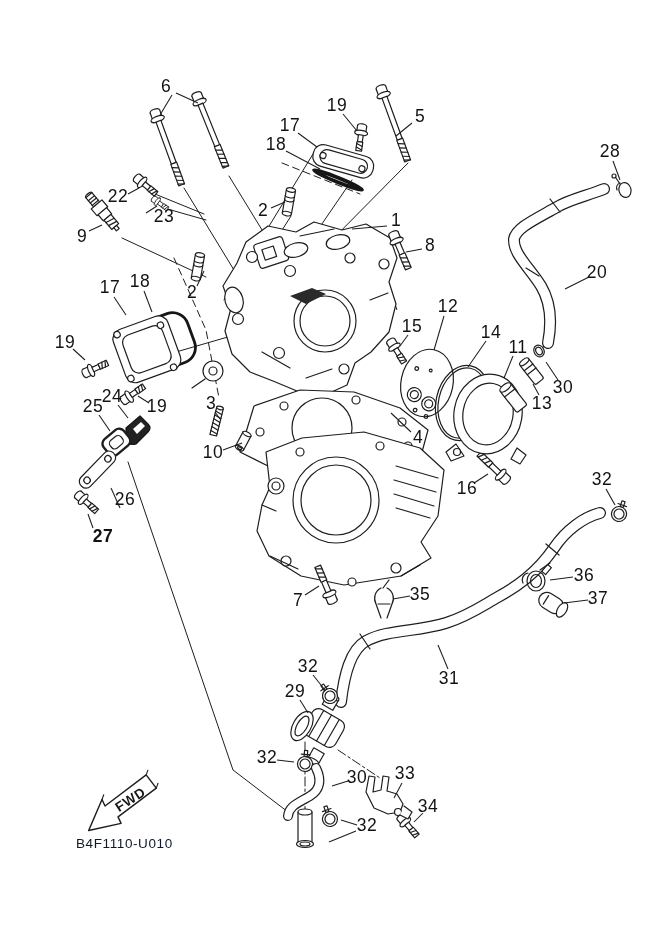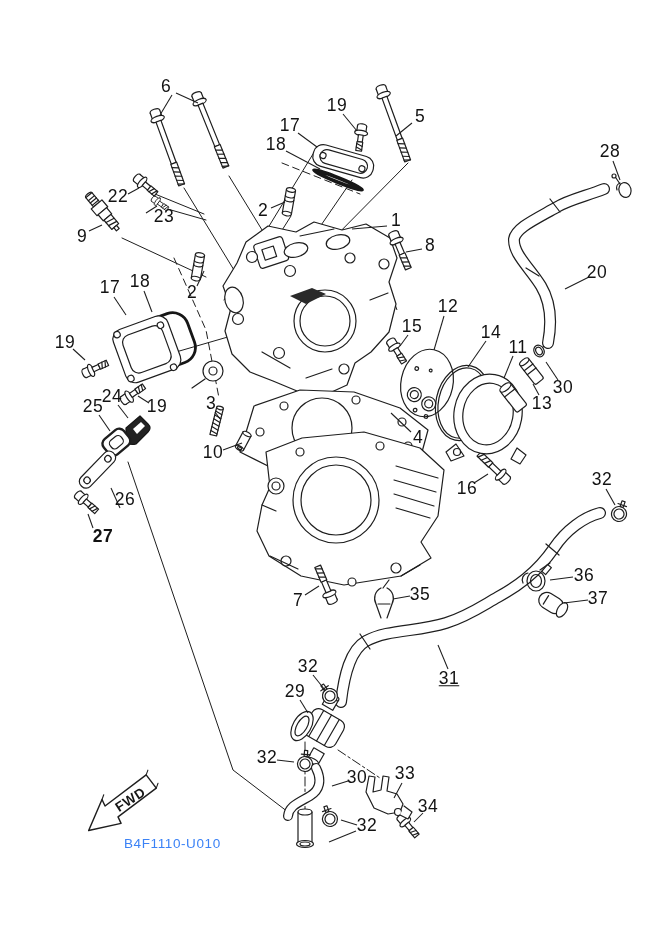--- a/index.html
+++ b/index.html
@@ -2,21 +2,21 @@
 <html><head>
 <meta charset="utf-8">
 <style>
   html,body{margin:0;padding:0;background:#fff;}
   .stage{position:relative;width:661px;height:935px;background:#fff;overflow:hidden;
          font-family:"Liberation Sans",sans-serif;}
   svg.art{position:absolute;left:0;top:0;}
   .callout-layer{position:absolute;left:0;top:0;width:100%;height:100%;pointer-events:none;}
   .callout{position:absolute;transform:translate(-50%,-50%);font-size:17.5px;line-height:1;
            color:#121212;white-space:nowrap;letter-spacing:.5px;}
-  .code-label{position:absolute;font-size:13.5px;color:#3b82f6;letter-spacing:.6px;margin-left:48px;}
+  .code-label{position:absolute;font-size:13.5px;color:#0f172a;letter-spacing:.6px;}
   .leader{stroke:#1e1e1e;stroke-width:1.05;}
   .thin{stroke:#1e1e1e;stroke-width:1;fill:none;}
   .dash{stroke:#1e1e1e;stroke-width:1;fill:none;stroke-dasharray:7 4.5;}
   .dashdot{stroke:#1e1e1e;stroke-width:1;fill:none;stroke-dasharray:9 3 2.5 3;}
 </style>
 </head>
 <body>
 
 <div class="stage">
 
@@ -409,21 +409,21 @@
       <div class="callout" style="left: 213px; top: 453px;">10</div>
       <div class="callout" style="left: 602px; top: 480px;">32</div>
       <div class="callout" style="left: 467px; top: 489px; text-align: right;">16</div>
       <div class="callout" style="left: 125px; top: 500px;">26</div>
       <div class="callout" style="left: 103px; top: 537px; font-weight: bold;">27</div>
       <div class="callout" style="left: 584px; top: 576px;">36</div>
       <div class="callout" style="left: 420px; top: 595px;">35</div>
       <div class="callout" style="left: 598px; top: 599px;">37</div>
       <div class="callout" style="left: 298px; top: 601px;">7</div>
       <div class="callout" style="left: 308px; top: 667px;">32</div>
-      <div class="callout" style="left: 449px; top: 679px; text-decoration: underline;">31</div>
+      <div class="callout" style="left: 449px; top: 679px;">31</div>
       <div class="callout" style="left: 295px; top: 692px;">29</div>
       <div class="callout" style="left: 267px; top: 758px;">32</div>
       <div class="callout" style="left: 405px; top: 774px;">33</div>
       <div class="callout" style="left: 357px; top: 778px;">30</div>
       <div class="callout" style="left: 428px; top: 807px;">34</div>
       <div class="callout" style="left: 367px; top: 826px;">32</div>
     </div>
 
   <div class="code-label" style="left:76px;top:836px;">B4F1110-U010</div>
 </div>

